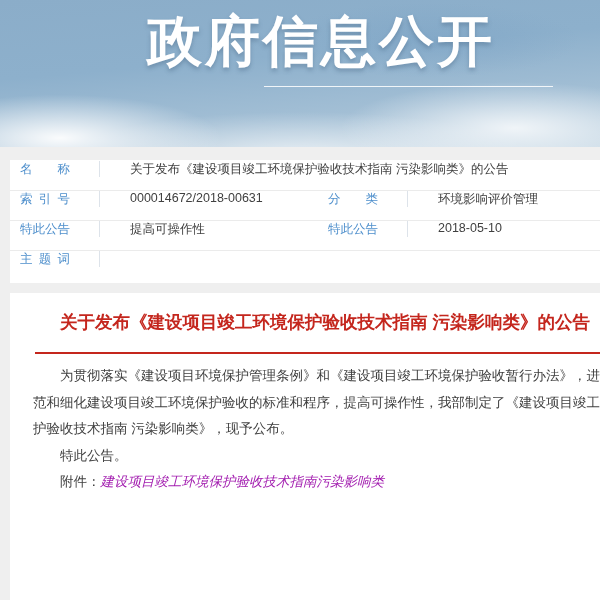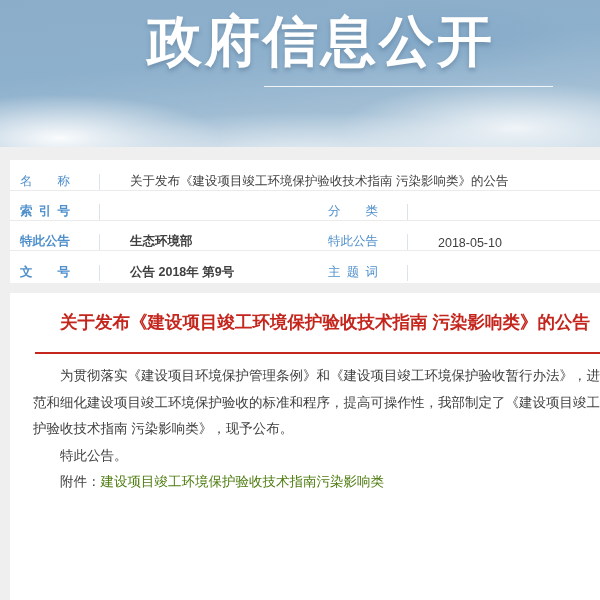--- a/index.html
+++ b/index.html
@@ -32,22 +32,22 @@
     background:rgba(255,255,255,0.85);
   }
 
   
   .meta-panel {
     position:absolute; top:160px; left:10px; width:650px; height:123px;
     background:#ffffff; padding-top:1px;
   }
   .meta-row { display:flex; height:30px; align-items:center; }
   .meta-row.bordered { border-bottom:1px solid #ebebeb; }
-  .meta-cell { display:flex; align-items:flex-end; height:100%;gap:20px; }
-  .meta-cell.left-col  { flex:0 0 308px;font-weight:bold; }
+  .meta-cell { display:flex; align-items:flex-start; height:100%;gap:20px; }
+  .meta-cell.left-col  { flex:0 0 308px; }
   .meta-cell.right-col { flex:1 1 auto; }
   .meta-label {
     display:inline-block; width:50px; margin-left:10px;
     color:#4e8fcc; font-size:12.5px;
     text-align:justify; text-align-last:justify;
   }
   .meta-divider {
     width:0; height:16px; border-left:1px solid #dde3ea; margin-left:9px;
   }
   .meta-value {
@@ -65,21 +65,21 @@
     font-size:17.5px; line-height:30px;
   }
   .red-rule {
     margin:15px 0 0 25px; height:2px; width:625px; background:#c4261d;
   }
   .doc-body { margin-top:9px; padding:0 15px 0 23px; }
   .doc-body p {
     font-size:13.5px; color:#3f3f3f; line-height:26.5px;
     text-indent:2em;
   }
-  .attach-link { color:#4d7c0f; text-decoration:none; }
+  .attach-link { color:#a21caf; text-decoration:none;font-style:italic; }
 </style>
 </head>
 <body>
 
 <div class="screen">
 
   <div class="banner">
     <div class="banner-title">政府信息公开</div>
     <div class="banner-underline"></div>
   </div>
@@ -89,44 +89,41 @@
       <div class="meta-cell">
         <span class="meta-label">名称</span>
         <span class="meta-divider"></span>
         <span class="meta-value">关于发布《建设项目竣工环境保护验收技术指南 污染影响类》的公告</span>
       </div>
     </div>
     <div class="meta-row bordered">
       <div class="meta-cell left-col">
         <span class="meta-label">索引号</span>
         <span class="meta-divider"></span>
+        <span class="meta-value">000014672/2018-00631</span>
       </div>
       <div class="meta-cell right-col">
         <span class="meta-label">分类</span>
         <span class="meta-divider"></span>
+        <span class="meta-value">环境影响评价管理</span>
       </div>
     </div>
     <div class="meta-row bordered">
       <div class="meta-cell left-col">
         <span class="meta-label">特此公告</span>
         <span class="meta-divider"></span>
-        <span class="meta-value">生态环境部</span>
+        <span class="meta-value">提高可操作性</span>
       </div>
       <div class="meta-cell right-col">
         <span class="meta-label">特此公告</span>
         <span class="meta-divider"></span>
         <span class="meta-value">2018-05-10</span>
       </div>
     </div>
     <div class="meta-row">
-      <div class="meta-cell left-col">
-        <span class="meta-label">文号</span>
-        <span class="meta-divider"></span>
-        <span class="meta-value">公告 2018年 第9号</span>
-      </div>
       <div class="meta-cell right-col">
         <span class="meta-label">主题词</span>
         <span class="meta-divider"></span>
         <span class="meta-value"></span>
       </div>
     </div>
   </div>
 
   <div class="doc-panel">
     <h1 class="doc-title">关于发布《建设项目竣工环境保护验收技术指南 污染影响类》的公告</h1>

